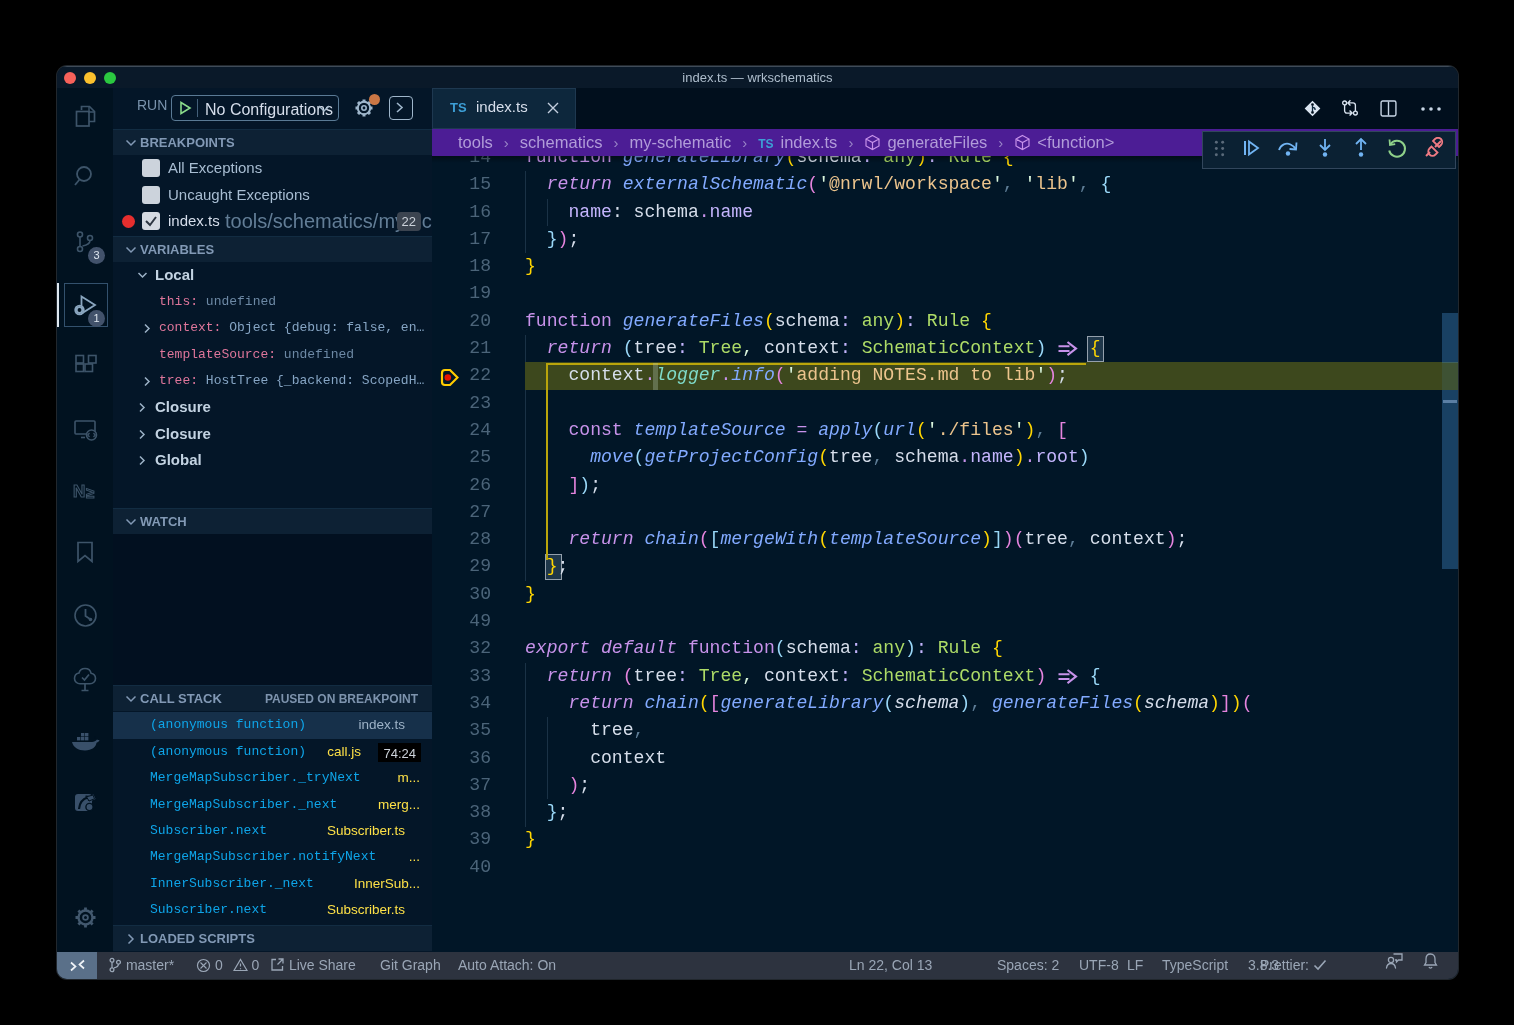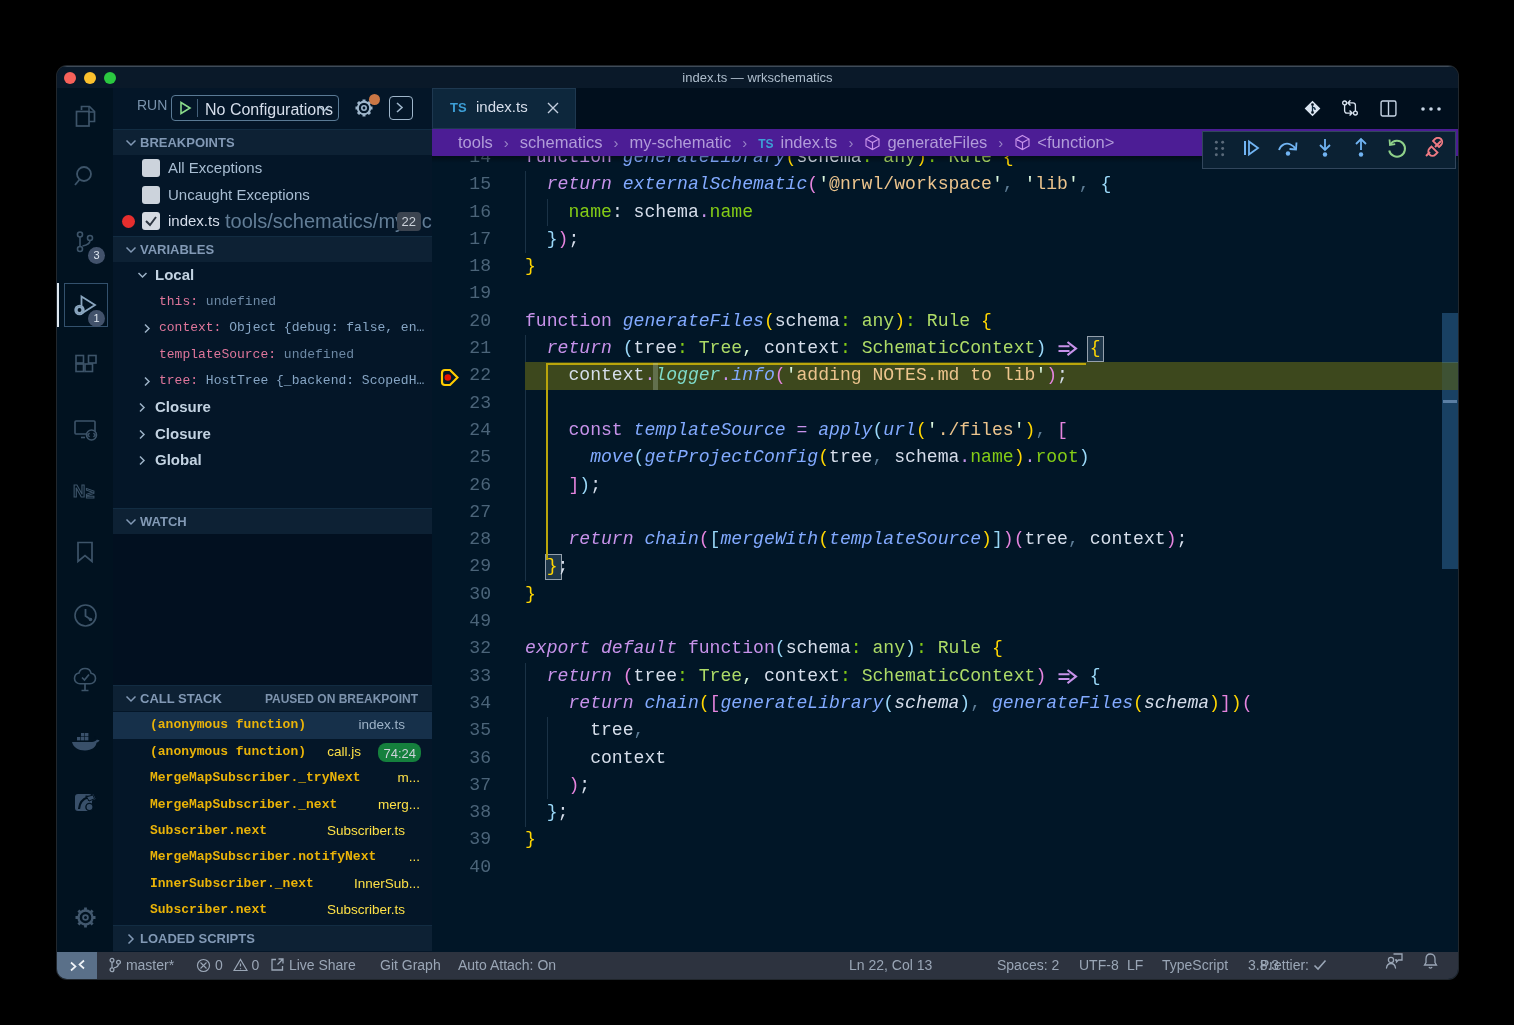--- a/index.html
+++ b/index.html
@@ -38,39 +38,39 @@
 .breadcrumbs { position:absolute; left:0; top:41px; right:0; height:27px; background:#4c1d95;
   color:#b19cd9; font-size:16.5px; line-height:27px; white-space:nowrap; }
 .code { position:absolute; left:0; top:68px; right:0; bottom:0; overflow:hidden; }
 .lines { position:absolute; left:0; top:-12px; right:0; }
 .cl { position:relative; height:27.3px; line-height:27.3px; white-space:pre;
   font-family:"Liberation Mono", monospace; font-size:18.1px; color:#d6deeb; }
 .ln { position:absolute; left:0; width:59px; text-align:right; color:#4b6479; }
 .ct { position:absolute; left:93px; }
 
 .mag{color:#c792ea}.magi{color:#c792ea;font-style:italic}.fn{color:#82aaff;font-style:italic}
-.teal{color:#84cc16}.teali{color:#7fdbca;font-style:italic}.grn{color:#addb67}
+.teal{color:#c4b5fd}.teali{color:#7fdbca;font-style:italic}.grn{color:#addb67}
 .str{color:#ecc48d}.qt{color:#d9f5dd}.gold{color:#ffd602}.orc{color:#e584de}
 .sky{color:#9ad8f8}.dim{color:#5f7e97}.whti{color:#d6deeb;font-style:italic}
 .bsep{color:#9a86c8;margin:0 11px;font-size:15px;}
 .dbgbar{position:absolute;left:770px;top:43px;width:254px;height:38px;background:#0b2133;
   border:1px solid #32465c;display:flex;align-items:center;justify-content:space-between;
   padding:0 10px;z-index:30;}
 .lines{z-index:2;}
 .curline{z-index:1;}
 .guide{position:absolute;width:1px;background:rgba(95,126,151,0.28);z-index:0;}
 .arr{display:inline-block;width:21.72px;height:27.3px;vertical-align:top;}
 .cbx{position:absolute;left:29px;top:4px;width:18px;height:18px;border-radius:3px;background:#ccd3dc;}
 .tchev{position:absolute;top:8px;}
 .tlbl{position:absolute;font-weight:bold;color:#c3d3e2;font-size:15px;}
 .vrow{font-size:13px;}
 .vn{color:#df769b;}
 .vv{color:#6d89a5;}
 .vv2{color:#86a5c4;}
-.cs{position:absolute;left:37px;font-family:"Liberation Mono",monospace;font-size:13px;color:#eab308;font-weight:bold;}
+.cs{position:absolute;left:37px;font-family:"Liberation Mono",monospace;font-size:13px;color:#0ea5e9;}
 .csr{position:absolute;right:27px;font-size:13.5px;color:#fde047;}
 .csel{background:#16304a;}
 .row{white-space:nowrap;overflow:hidden;}
 .st{position:absolute;top:0;line-height:27px;white-space:nowrap;}
 </style>
 </head>
 <body>
 <div class="win">
   <div class="titlebar">
     <div class="tl" style="left:6.5px; background:#f7615a;"></div>
@@ -297,21 +297,21 @@
       <span class="lbl">CALL STACK</span>
       <span style="position:absolute;right:14px;font-size:12px;color:#7d93ad;">PAUSED ON BREAKPOINT</span>
     </div>
     <div class="row csel" style="top:624.4px;">
         <span class="cs">(anonymous function)</span>
         <span class="csr" style="color:#9db2c7;">index.ts</span>
       </div>
     <div class="row" style="top:650.8px;">
         <span class="cs">(anonymous function)</span>
         <span class="csr" style="right:71px;">call.js</span>
-        <span style="position:absolute;right:11px;top:4px;height:19px;line-height:19px;padding:1px 5px;background:#15803d;border-radius:8px;color:#ccd2da;font-size:13px;">74:24</span>
+        <span style="position:absolute;right:11px;top:4px;height:19px;line-height:19px;padding:1px 5px;background:#000000;border-radius:0;color:#ccd2da;font-size:13px;">74:24</span>
       </div>
     <div class="row" style="top:677.2px;">
         <span class="cs">MergeMapSubscriber._tryNext</span>
         <span class="csr" style="right:12px;">m...</span>
       </div>
     <div class="row" style="top:703.6px;">
         <span class="cs">MergeMapSubscriber._next</span>
         <span class="csr" style="right:12px;">merg...</span>
       </div>
     <div class="row" style="top:730px;">

